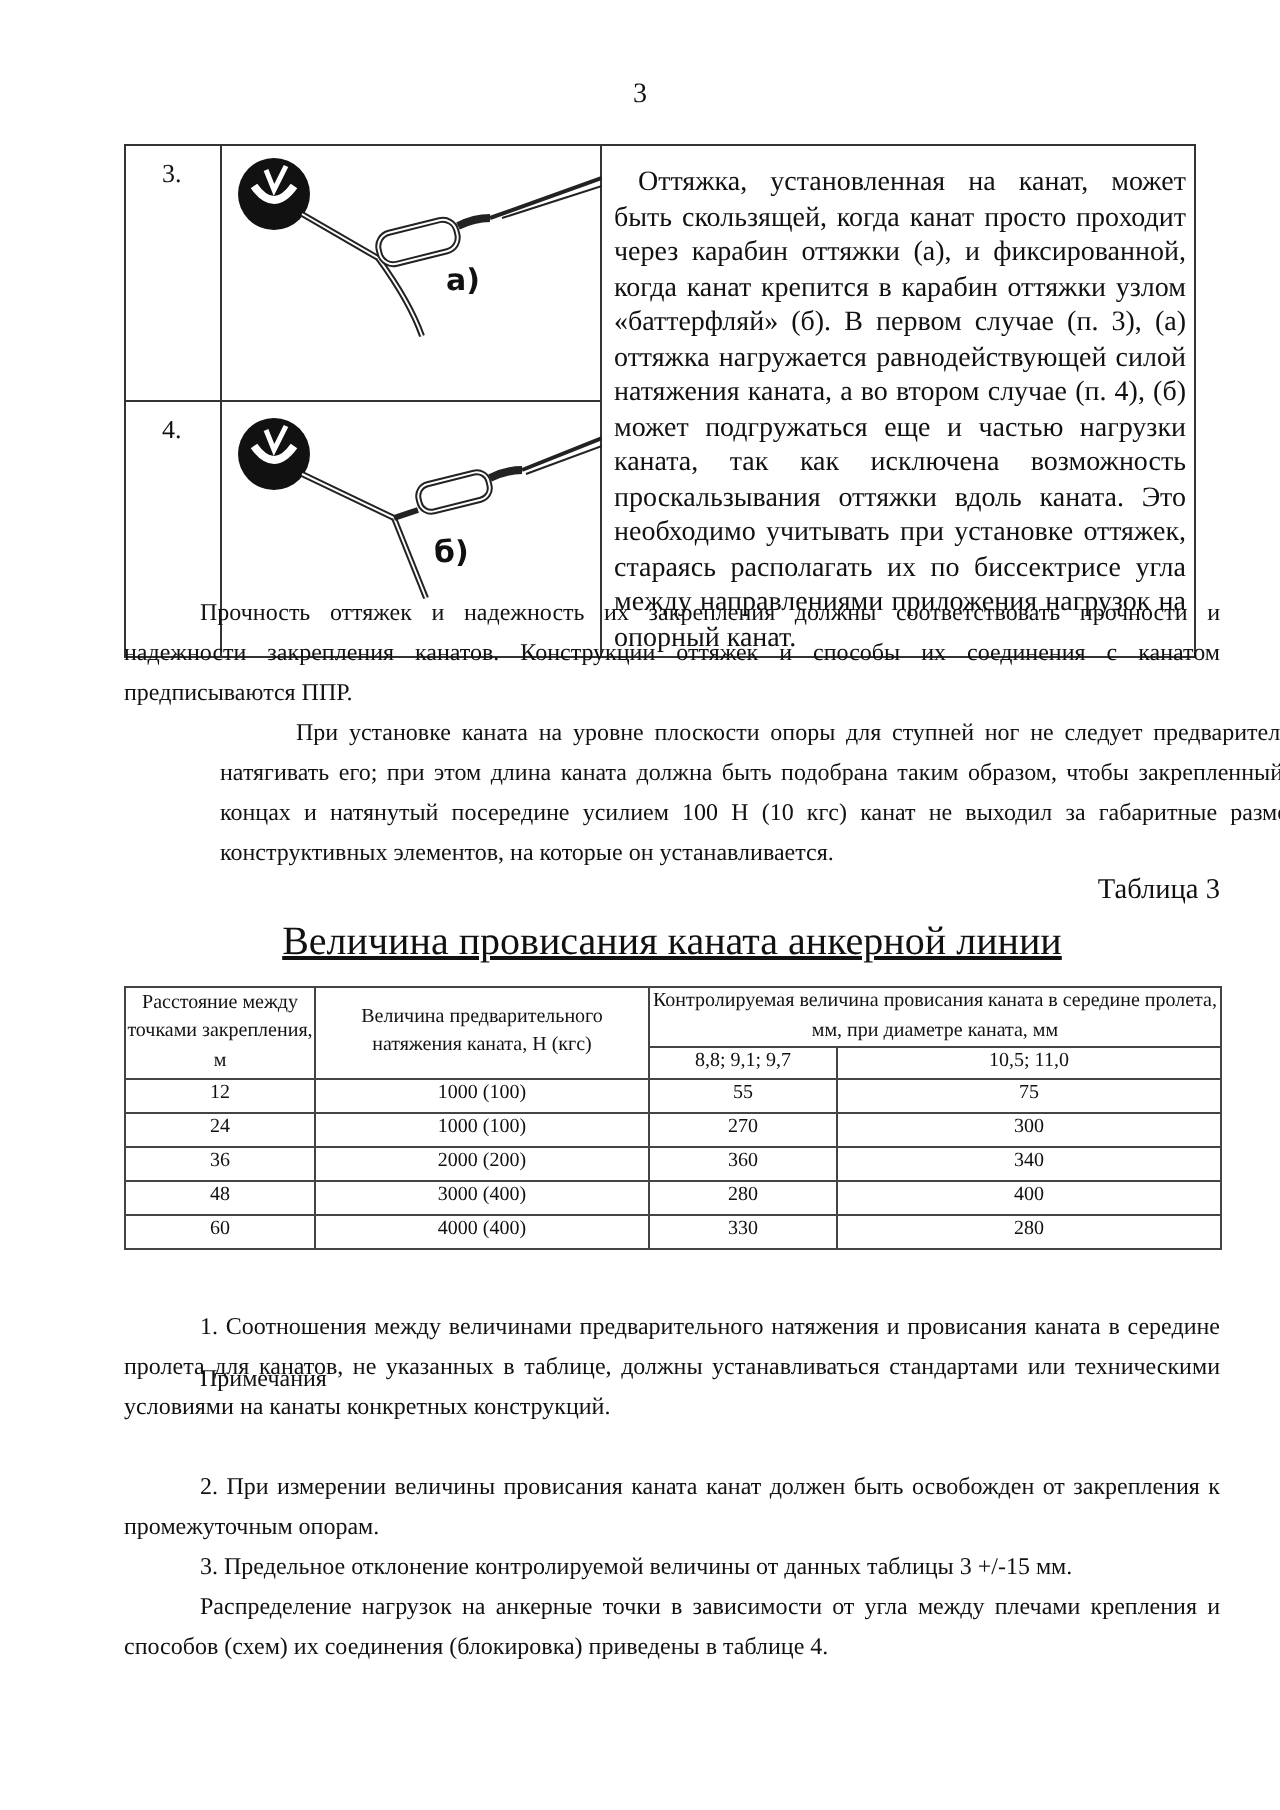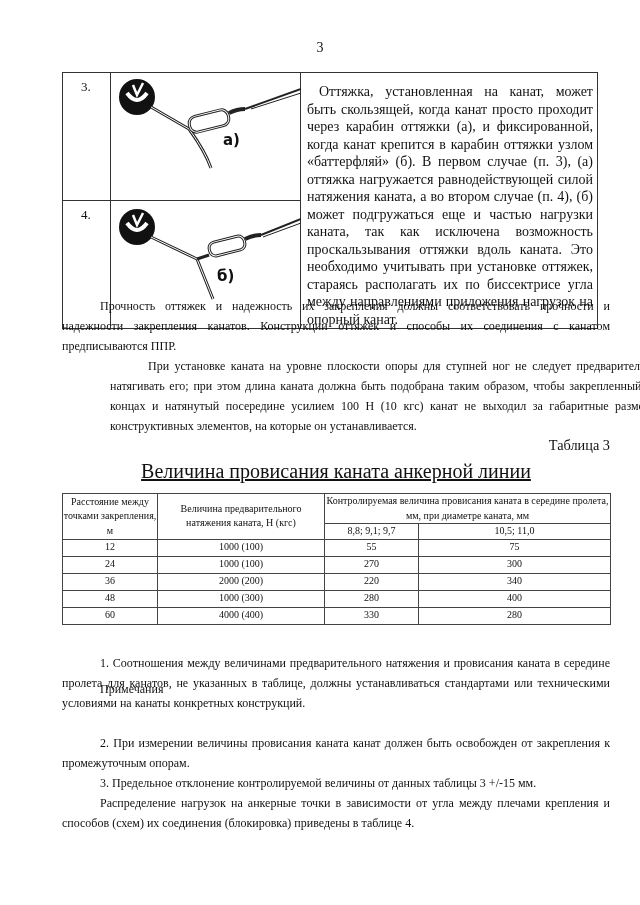--- a/index.html
+++ b/index.html
@@ -132,26 +132,26 @@
     </tr>
     <tr>
       <td>24</td>
       <td>1000 (100)</td>
       <td>270</td>
       <td>300</td>
     </tr>
     <tr>
       <td>36</td>
       <td>2000 (200)</td>
-      <td>220</td>
+      <td>360</td>
       <td>340</td>
     </tr>
     <tr>
       <td>48</td>
-      <td>1000 (300)</td>
+      <td>3000 (400)</td>
       <td>280</td>
       <td>400</td>
     </tr>
     <tr>
       <td>60</td>
       <td>4000 (400)</td>
       <td>330</td>
       <td>280</td>
     </tr>
   </tbody>

